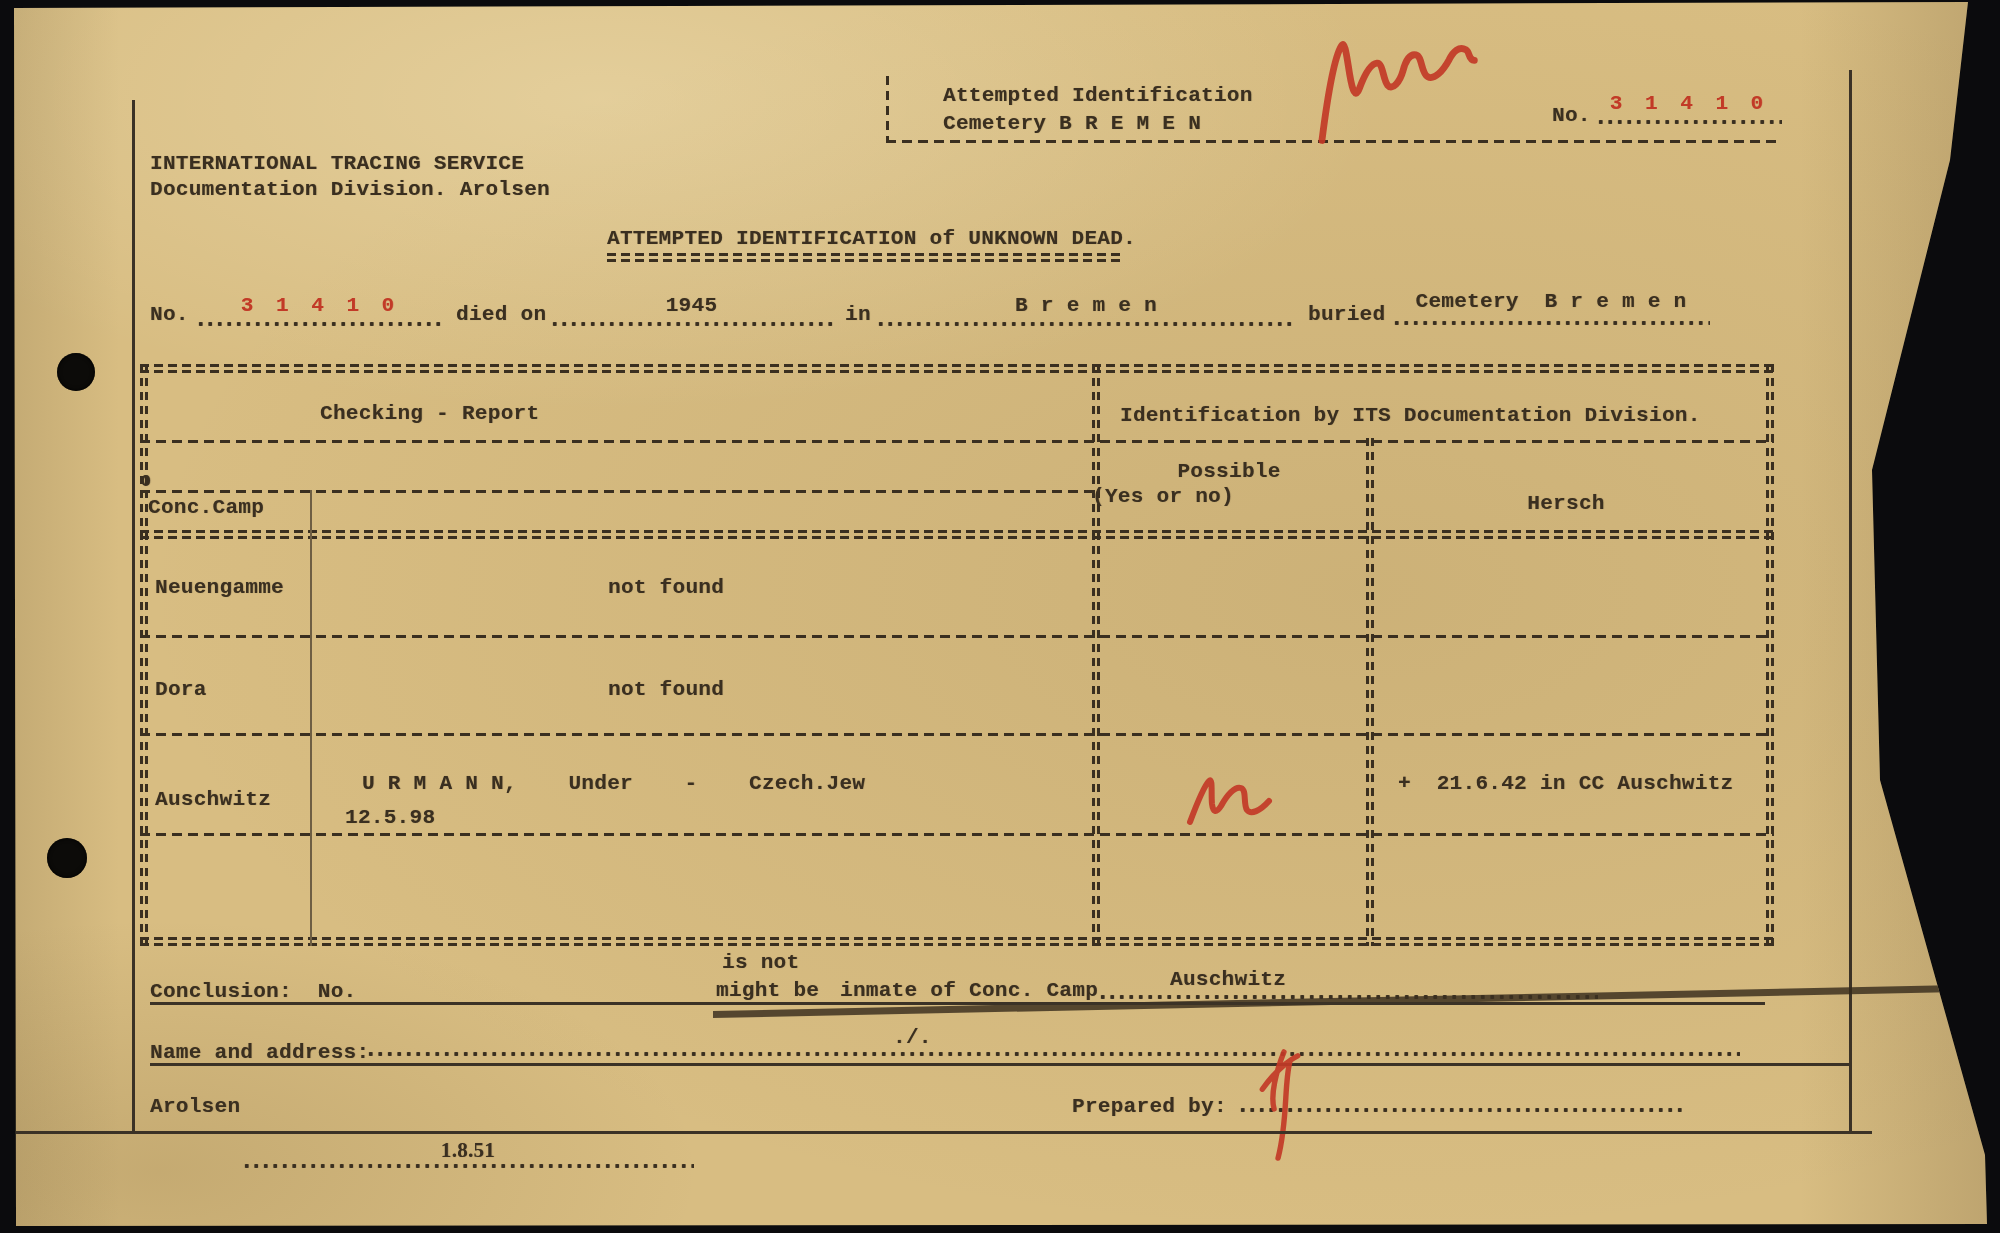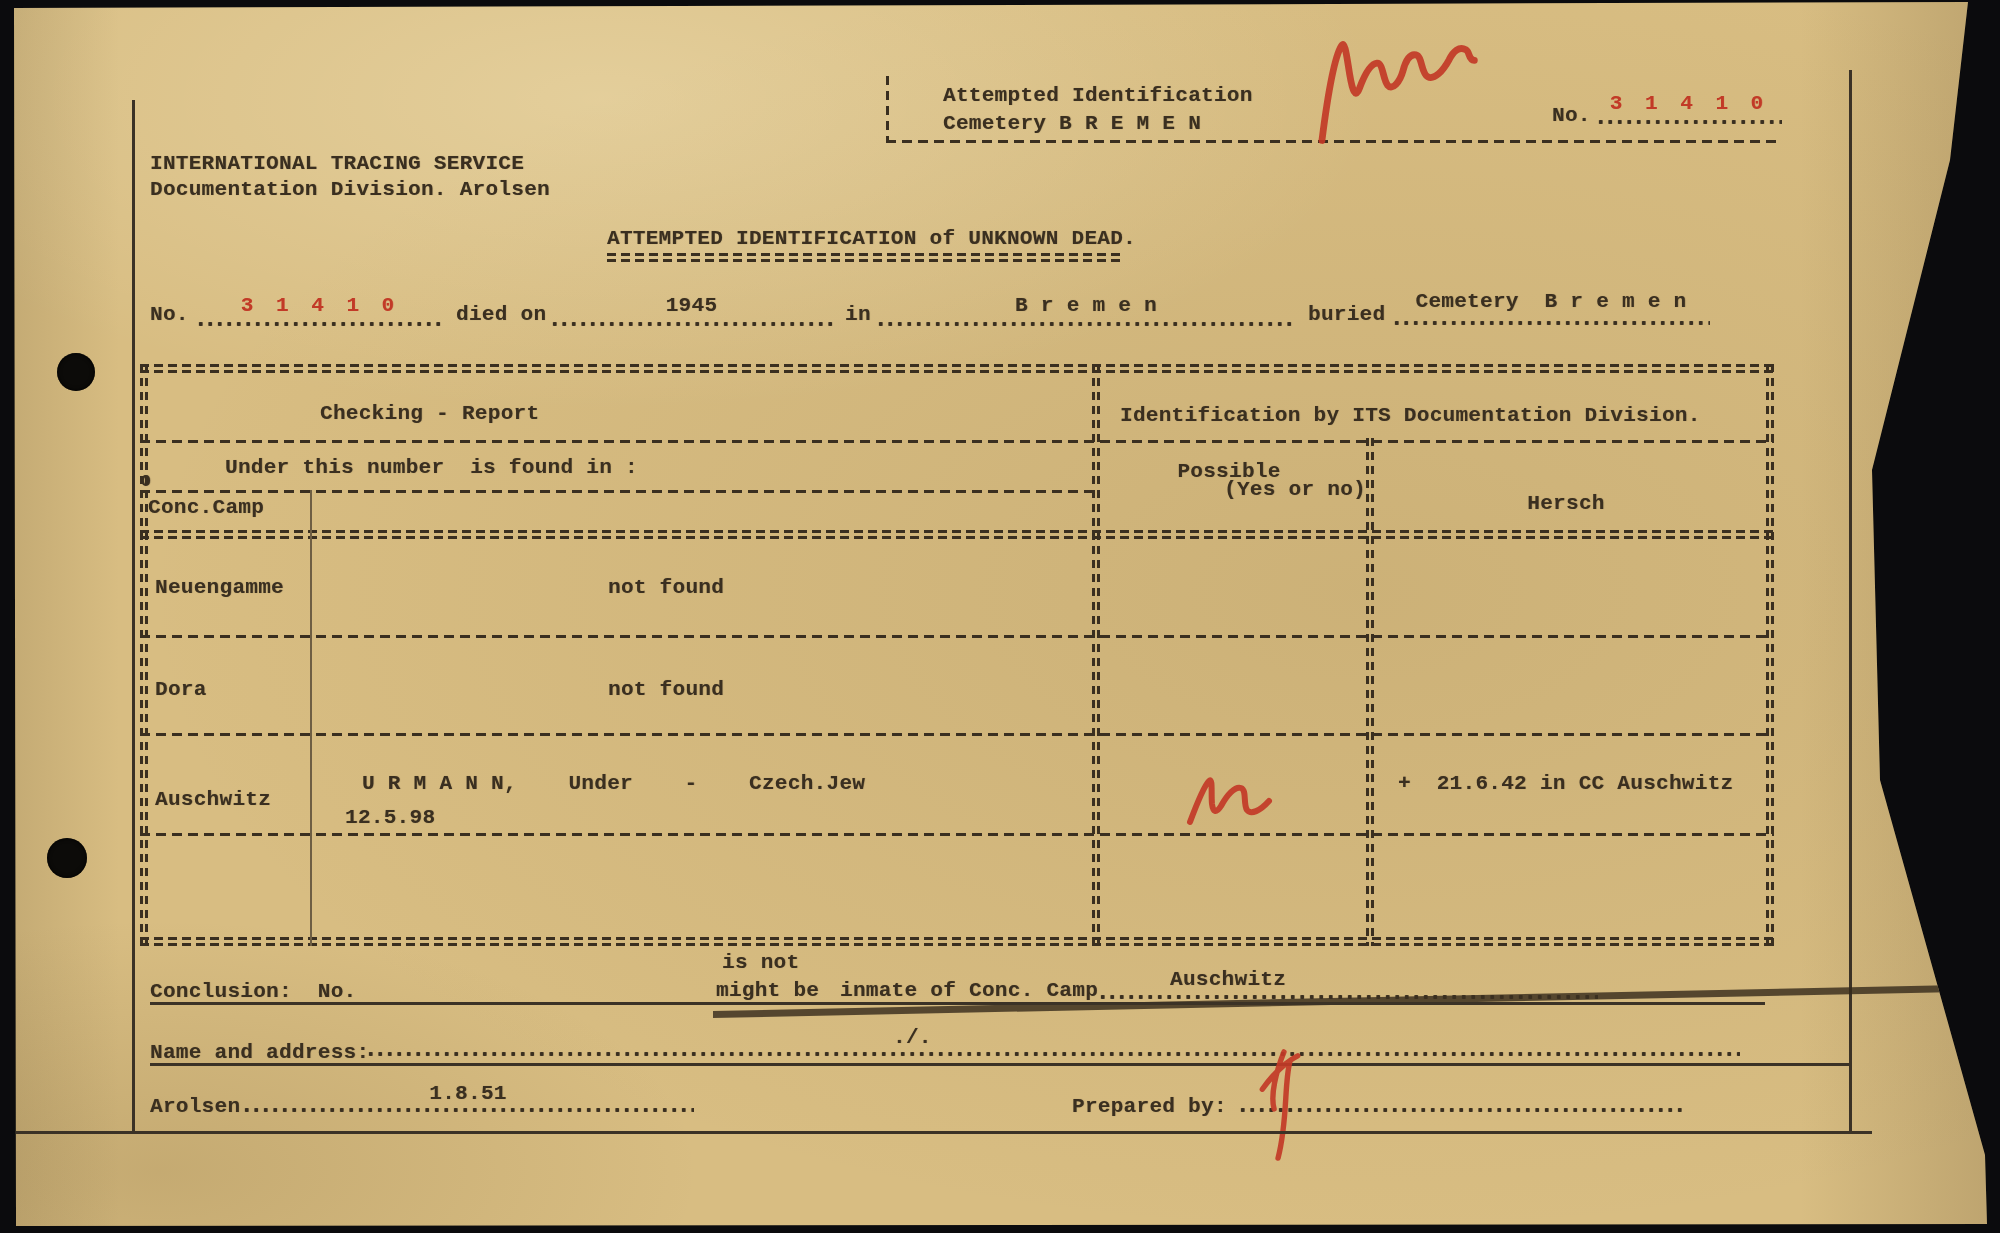--- a/index.html
+++ b/index.html
@@ -104,24 +104,23 @@
       <div class="hs" style="left:0;top:76px;width:1634px;"></div>
       <div class="hs" style="left:0;top:126px;width:952px;"></div>
       <div class="hd" style="left:0;top:166px;width:1634px;"></div>
       <div class="hs" style="left:0;top:271px;width:1634px;"></div>
       <div class="hs" style="left:0;top:369px;width:1634px;"></div>
       <div class="hs" style="left:0;top:469px;width:1634px;"></div>
       <div class="solid" style="left:170px;top:126px;width:2px;height:456px;background:#6e5e43;"></div>
 
       <div class="t" style="left:180px;top:38px;">Checking - Report</div>
       <div class="t" style="left:980px;top:40px;">Identification by ITS Documentation Division.</div>
-      <div class="t" style="left:85px;top:92px;">Under this number  is found in :</div>
       <div class="t" style="left:8px;top:132px;">Conc.Camp</div>
       <div class="t" style="left:952px;top:96px;width:274px;text-align:center;">Possible</div>
-      <div class="t" style="left:952px;top:114px;width:274px;text-align:right;">(Yes or no)</div>
+      <div class="t" style="left:952px;top:121px;width:274px;text-align:left;">(Yes or no)</div>
       <div class="t" style="left:1226px;top:128px;width:400px;text-align:center;">Hersch</div>
       <div class="t" style="left:1px;top:106px;font-size:16px;">O</div>
 
       <div class="t" style="left:15px;top:212px;">Neuengamme</div>
       <div class="t" style="left:468px;top:212px;">not found</div>
 
       <div class="t" style="left:15px;top:314px;">Dora</div>
       <div class="t" style="left:468px;top:314px;">not found</div>
 
       <div class="t" style="left:15px;top:424px;">Auschwitz</div>
@@ -141,21 +140,21 @@
       <span class="t">Auschwitz</span>
     </div>
     <div class="solid" style="left:150px;top:1002px;width:1615px;height:2.6px;"></div>
 
     <div class="t" style="left:150px;top:1041px;">Name and address:</div>
     <div class="fld" style="left:366px;top:1028px;width:1374px;height:29px;"></div>
     <div class="t" style="left:893px;top:1026px;">./.</div>
     <div class="solid" style="left:150px;top:1063px;width:1700px;height:2.6px;"></div>
 
     <div class="t" style="left:150px;top:1095px;">Arolsen</div>
-    <div class="fld" style="left:242px;top:1082px;width:452px;height:31px;">
+    <div class="fld" style="left:242px;top:1138px;width:452px;height:31px;font-family:Liberation Serif, serif;">
       <span class="t">1.8.51</span>
     </div>
     <div class="t" style="left:1072px;top:1095px;">Prepared by:</div>
     <div class="fld" style="left:1238px;top:1082px;width:448px;height:31px;"></div>
     <svg class="hand" viewBox="0 0 60 120" style="left:1248px;top:1046px;width:64px;height:118px;">
       <path d="M34 6 C26 26 20 50 24 64 M12 44 C22 30 36 16 48 10 M40 16 C34 40 38 76 28 114" fill="none" stroke="#c23a27" stroke-width="5.5" stroke-linecap="round" stroke-linejoin="round" opacity=".92"></path>
     </svg>
     <div class="solid" style="left:14px;top:1131px;width:1858px;height:3.4px;"></div>
 
   </div>

